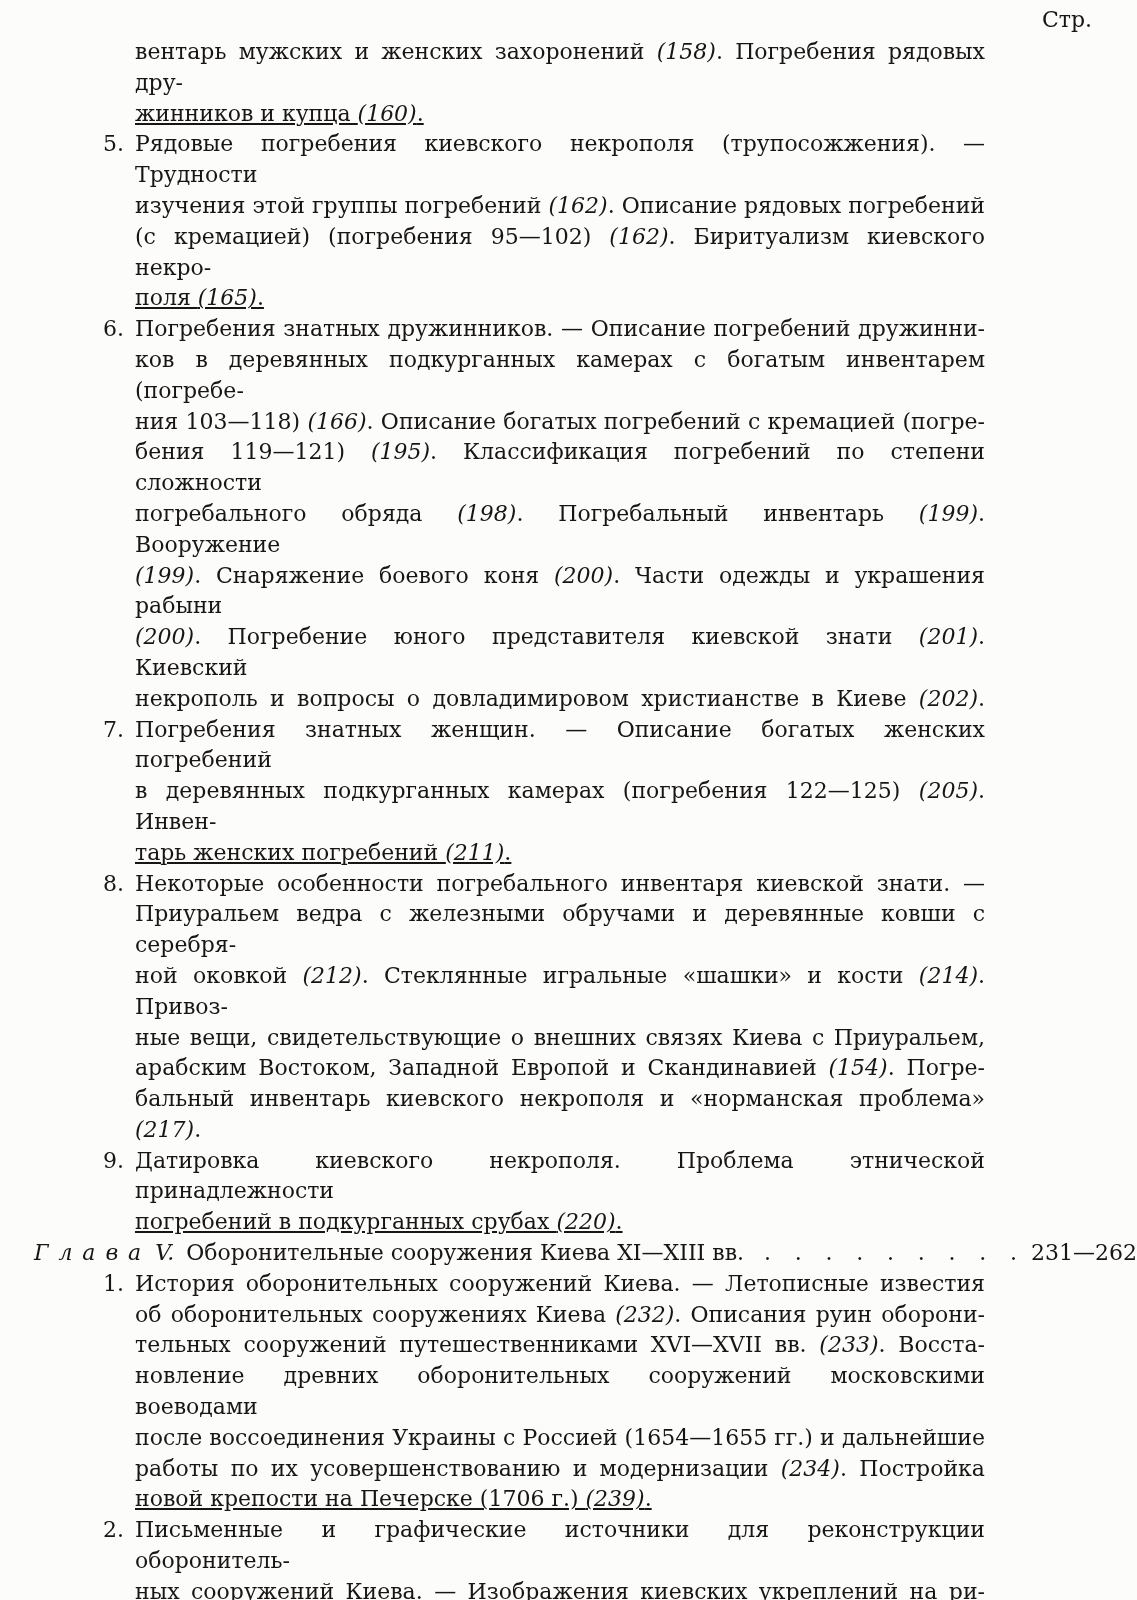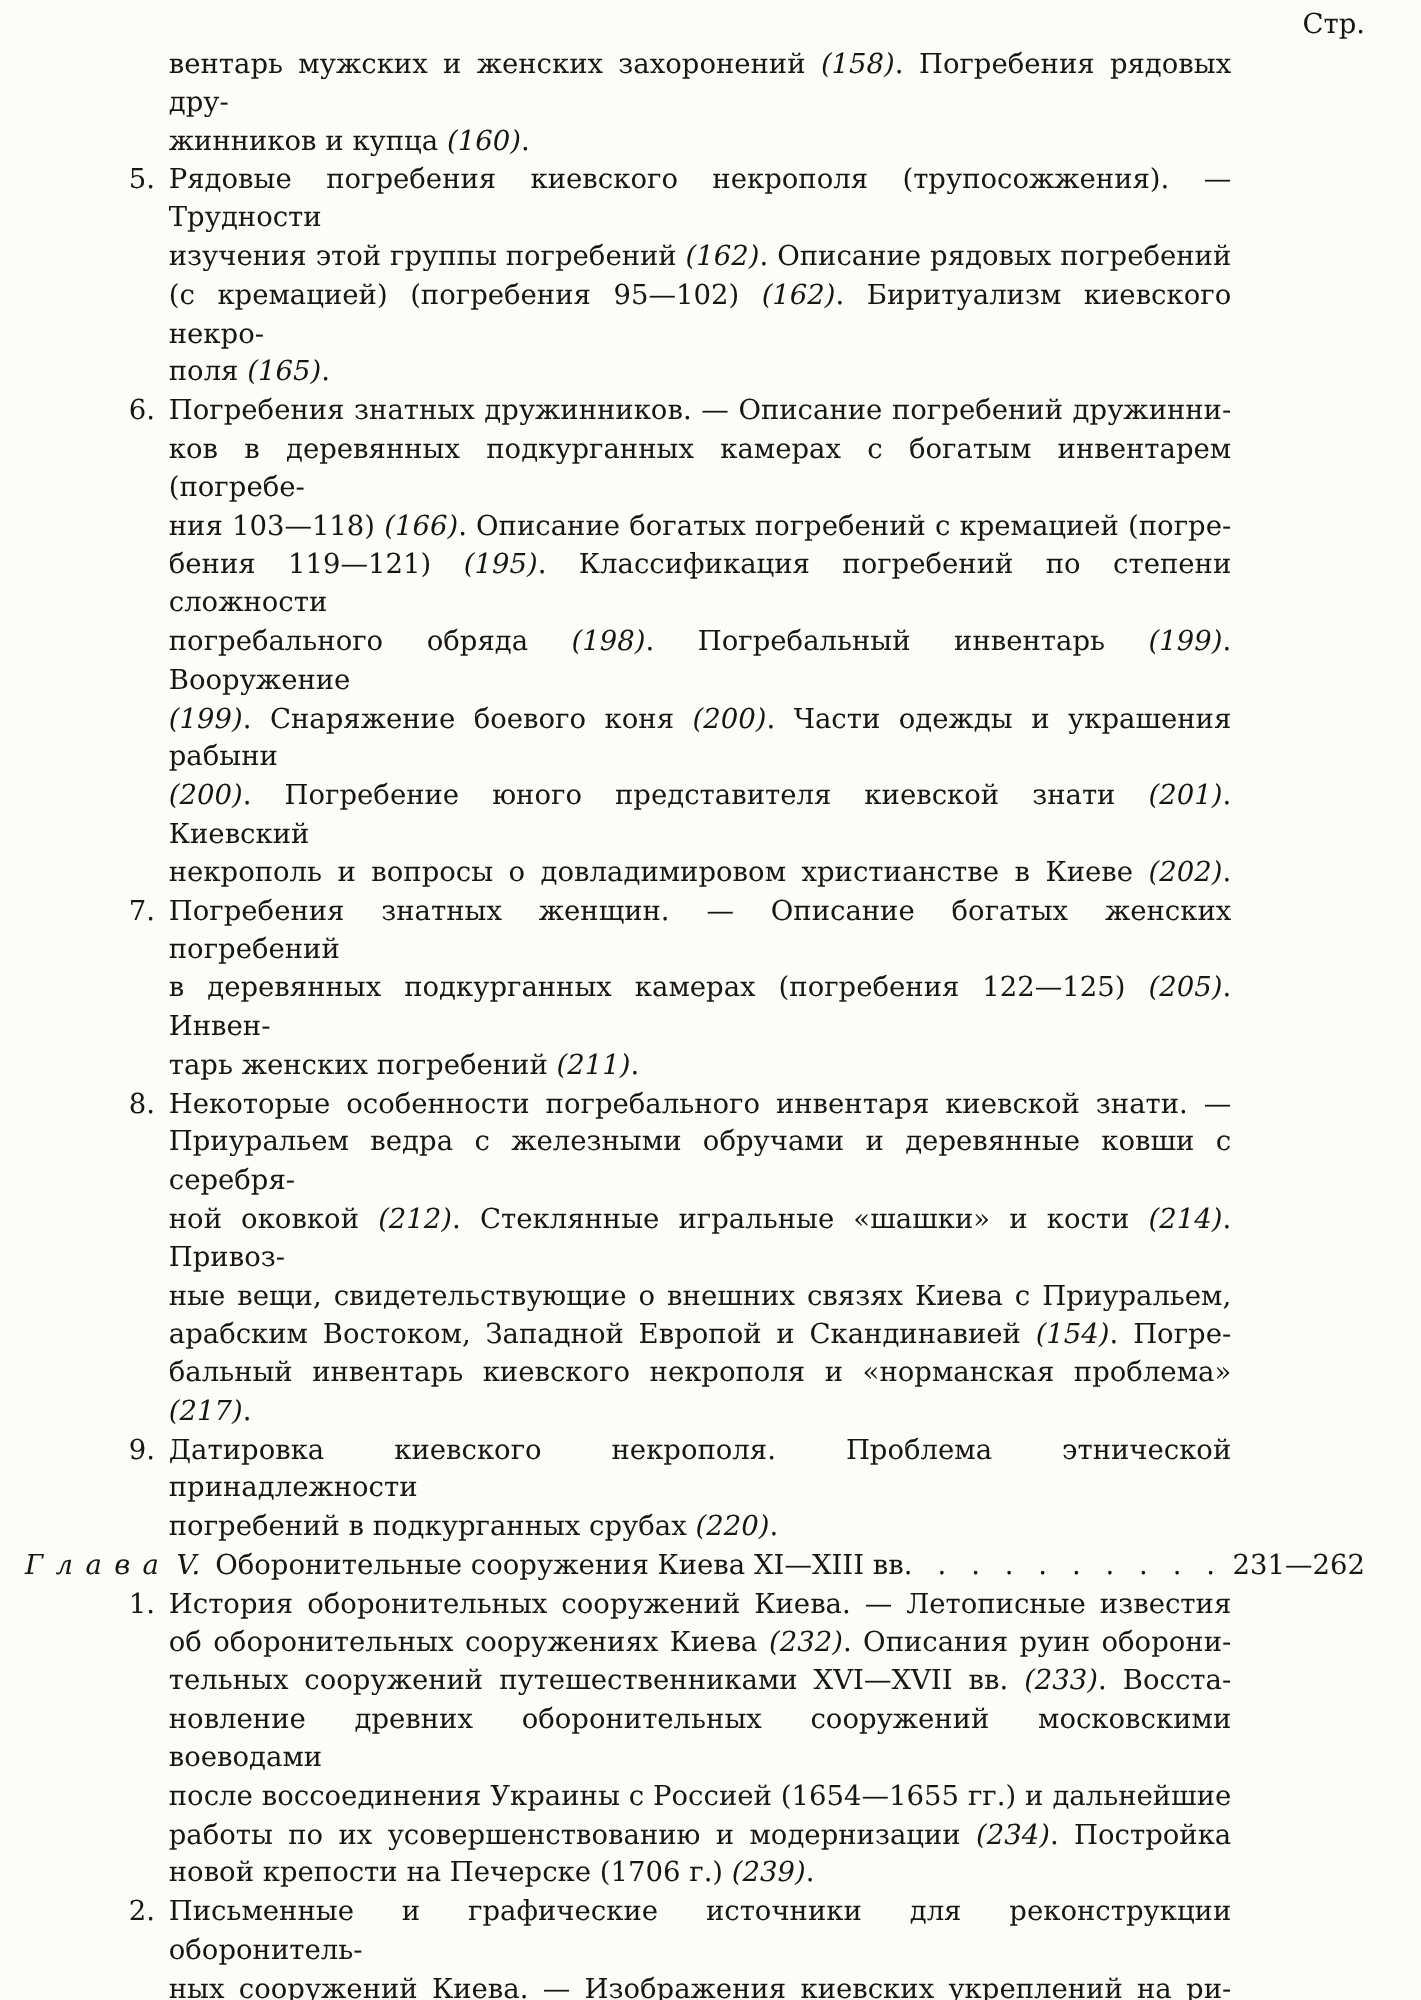--- a/index.html
+++ b/index.html
@@ -38,29 +38,30 @@
   .lines { margin-left: 135px; width: 850px; }
   .line {
     font-size: 22px;
     line-height: 30.8px;
     text-align: justify;
     text-align-last: justify;
   }
   .line.shortline {
     text-align: center;
     text-align-last: left;
+    text-decoration: underline;
   }
   .line i { font-style: italic; }
   .chapter {
     display: flex;
     align-items: baseline;
     font-size: 22px;
     line-height: 30.8px;
     padding-left: 20px;
-    padding-right: 45px;
+    margin-left: 14px;
   }
   .ch-label { font-style: italic; letter-spacing: 0.45em; white-space: nowrap; }
   .ch-numeral { font-style: italic; margin-left: 4px; white-space: nowrap; }
   .ch-title { margin-left: 12px; white-space: nowrap; }
   .dots {
     flex: 1 1 auto;
     margin: 0 14px 0 20px;
     overflow: hidden;
     text-align: justify;
     text-align-last: justify;

